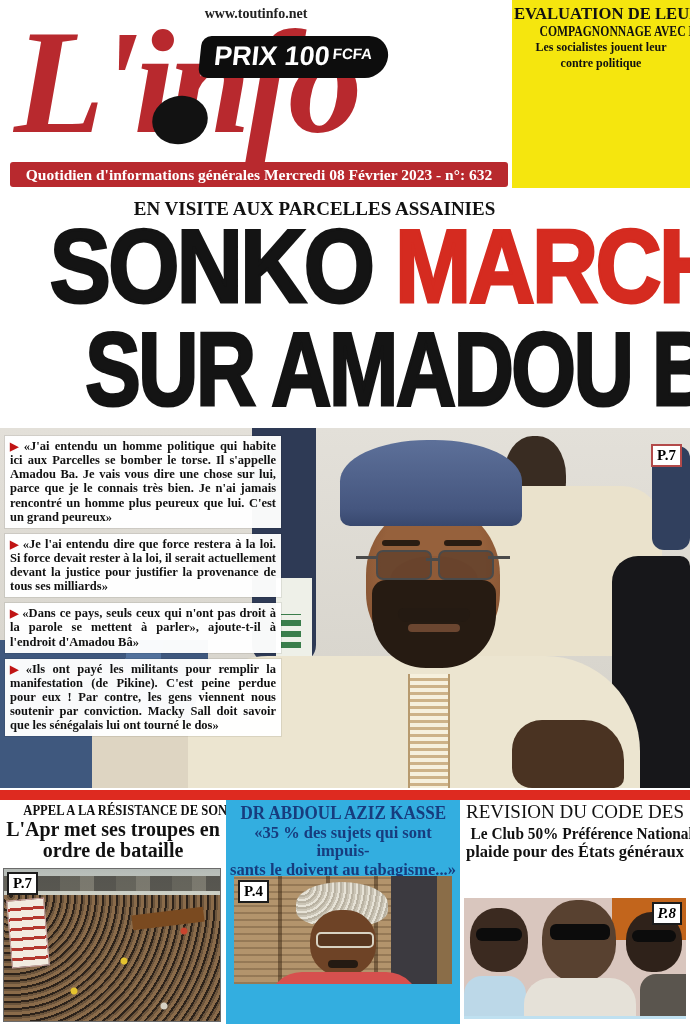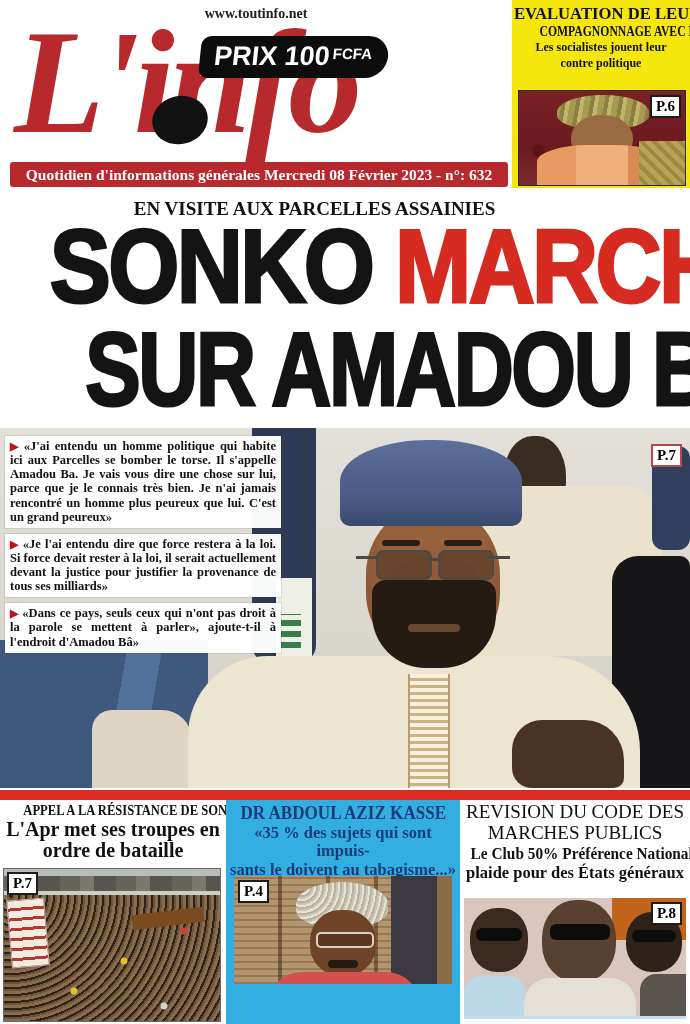--- a/index.html
+++ b/index.html
@@ -161,27 +161,20 @@
     <span class="price-main">PRIX 100</span><span class="price-cur">FCFA</span>
   </div>
   <div class="abs datebar">Quotidien d'informations générales Mercredi 08 Février 2023 - n°: 632</div>
 
   <div class="abs yellowbox">
     <span class="ybk1"><span class="fit" style="transform:scaleX(.98)">EVALUATION DE LEUR</span></span>
     <span class="ybk2"><span class="fit" style="transform:scaleX(.78)">COMPAGNONNAGE AVEC  MACKY</span></span>
     <span class="ybtitle">Les socialistes jouent leur</span>
     <span class="ybtitle">contre politique</span>
   </div>
-  <div class="abs ybphoto" style="top:90px;left:518px;">
-    <div class="wm-wrap"></div>
-    <div class="wm-face"></div>
-    <div class="wm-shawl"></div>
-    <div class="wm-gold"></div>
-    <div class="abs pbadge" style="top:4px;right:4px;">P.6</div>
-  </div>
 
   <div class="abs kicker">EN VISITE AUX PARCELLES ASSAINIES</div>
   <div class="abs h1line h1l1">
     <span class="fit" style="transform:scaleX(.88)"><span>SONKO </span><span class="hl-red">MARCHE</span></span>
   </div>
   <div class="abs h1line h1l2">
     <span class="fit" style="transform:scaleX(.80)">SUR AMADOU BA</span>
   </div>
 
   <div class="abs leadphoto">
@@ -211,20 +204,21 @@
     <div class="abs lp-bridge"></div>
     <div class="abs lp-arm a1"></div>
     <div class="abs lp-arm a2"></div>
     <div class="abs pbadge red" style="top:16px;right:8px;">P.7</div>
   </div>
 
   <div class="abs quotes">
     <p class="quote" style="margin:0"><span class="qmark">▶</span><span>«J'ai entendu un homme politique qui habite ici aux Parcelles se bomber le torse. Il s'appelle Amadou Ba. Je vais vous dire une chose sur lui, parce que je le connais très bien. Je n'ai jamais rencontré un homme plus peureux que lui. C'est un grand peureux»</span></p>
     <p class="quote" style="margin:0"><span class="qmark">▶</span><span>«Je l'ai entendu dire que force restera à la loi. Si force devait rester à la loi, il serait actuellement devant la justice pour justifier la provenance de tous ses milliards»</span></p>
     <p class="quote" style="margin:0"><span class="qmark">▶</span><span>«Dans ce pays, seuls ceux qui n'ont pas droit à la parole se mettent à parler», ajoute-t-il à l'endroit d'Amadou Bâ»</span></p>
+    <p class="quote" style="margin:0"><span class="qmark">▶</span><span>«Ils ont payé les militants pour remplir la manifestation (de Pikine). C'est peine perdue pour eux ! Par contre, les gens viennent nous soutenir par conviction. Macky Sall doit savoir que les sénégalais lui ont tourné le dos»</span></p>
   </div>
 
   <div class="abs divider"></div>
 
   <div class="abs leftcol">
     <span class="col-kicker"><span class="fit" style="transform:scaleX(.84)">APPEL A LA RÉSISTANCE DE SONKO</span></span>
     <span class="col-title">L'Apr met ses troupes en</span>
     <span class="col-title">ordre de bataille</span>
   </div>
   <div class="abs crowd">
@@ -247,31 +241,30 @@
     <div class="mp-face"></div>
     <div class="mp-glasses"></div>
     <div class="mp-stache"></div>
     <div class="mp-shirt"></div>
     <div class="mp-tee"></div>
     <div class="abs pbadge" style="top:4px;left:4px;">P.4</div>
   </div>
 
   <div class="abs rightcol">
     <span class="r-kicker">REVISION DU CODE DES</span>
-    <span class="r-kicker">MARCHES PUBLICS</span>
     <span class="r-title"><span class="fit" style="transform:scaleX(.93)">Le Club 50% Préférence Nationale</span></span>
     <span class="r-title" style="margin-top:0">plaide pour des États généraux</span>
   </div>
   <div class="abs rightphoto">
     <div class="rp-orange"></div>
     <div class="rp-head h-l"></div>
     <div class="rp-head h-c"></div>
     <div class="rp-head h-r"></div>
     <div class="rp-sun s-l"></div>
     <div class="rp-sun s-c"></div>
     <div class="rp-sun s-r"></div>
     <div class="rp-blue"></div>
     <div class="rp-shirt-c"></div>
     <div class="rp-dark"></div>
-    <div class="abs pbadge" style="top:4px;right:4px;">P.8</div>
+    <div class="abs pbadge" style="top:4px;right:4px;font-style:italic;">P.8</div>
   </div>
 
 </div>
 
 </body></html>

